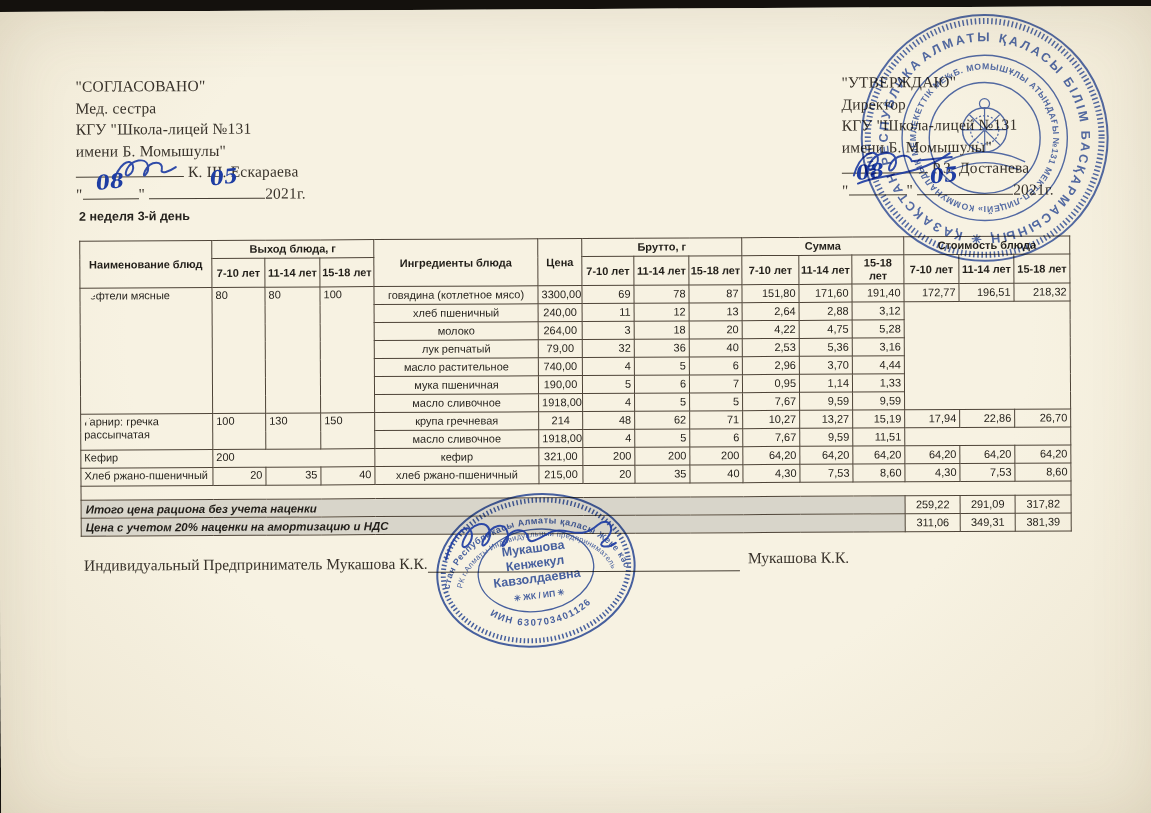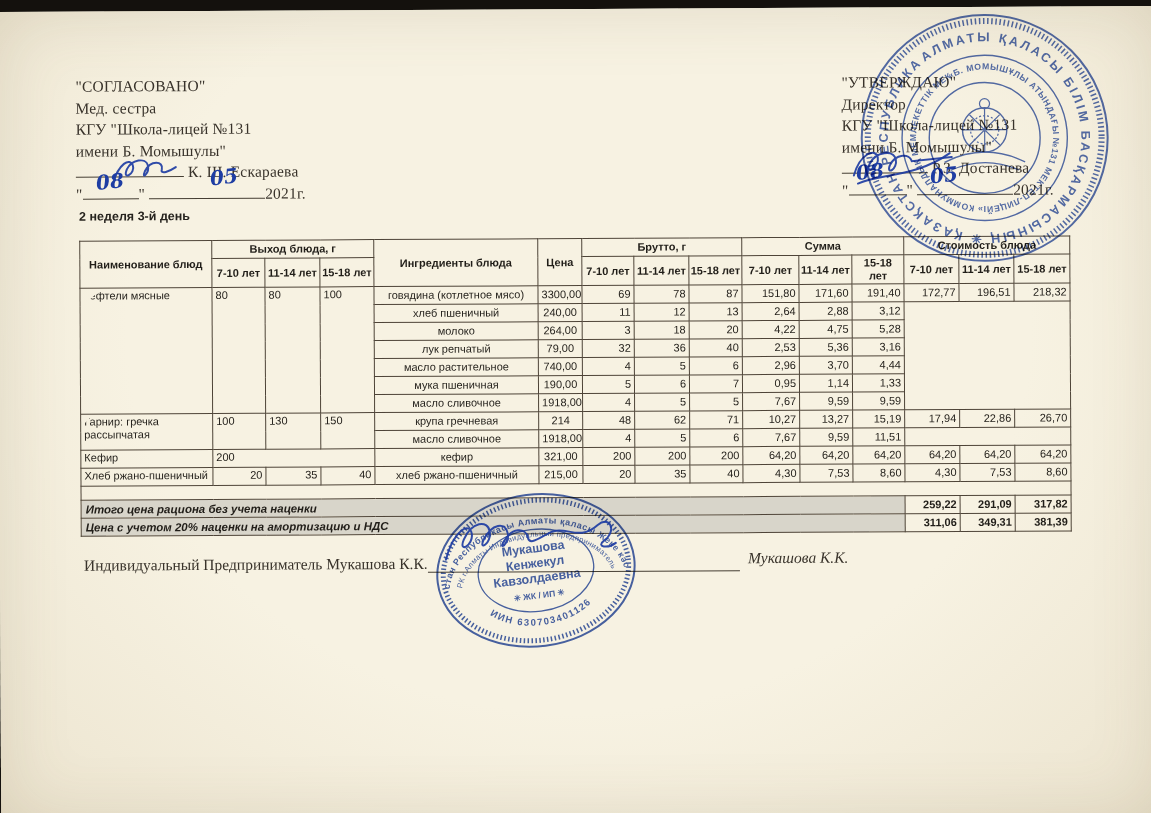--- a/index.html
+++ b/index.html
@@ -50,25 +50,25 @@
   td.dish{vertical-align:top;text-align:left;border-radius:32px;}
   td.yv{vertical-align:top;}
   td.center{}
   td.right{text-align:right;}
   td.ing,td.price{text-align:center;}
   tr.spacer td{height:11px;border-top:1px solid #4e4438;border-bottom:1px solid #4e4438;}
   td.total-label{
     background:var(--totals-gray,#d8d5ca);
     font:italic 700 11.5px "Liberation Sans",sans-serif;padding-left:4px;text-align:left;
   }
-  td.total-val{font-weight:700;text-align:right;}
+  td.total-val{font-weight:400;text-align:center;}
   
   .footer-label{position:absolute;left:84px;top:545px;font-size:15.5px;color:#39332b;}
   .footer-line{position:absolute;left:428px;top:562px;width:312px;border-top:1.3px solid #453e33;}
-  .footer-name{position:absolute;left:748px;top:541px;font-size:15.5px;color:#39332b;font-style:italic;}
+  .footer-name{position:absolute;left:748px;top:541px;font-size:15.5px;color:#39332b;}
   
   .stamp{position:absolute;mix-blend-mode:multiply;}
   .stamp-school{left:858px;top:2px;width:258px;height:258px;opacity:.82;}
   .stamp-ip{left:433px;top:481px;width:208px;height:160px;opacity:.88;transform:rotate(-7deg);}
   .st{stroke:var(--stamp-blue,#2f4fa8);fill:none;}
   .sf{fill:var(--stamp-blue,#2f4fa8);}
   .stamp text{font-family:"Liberation Sans",sans-serif;}
 </style>
 </head>
 <body>

